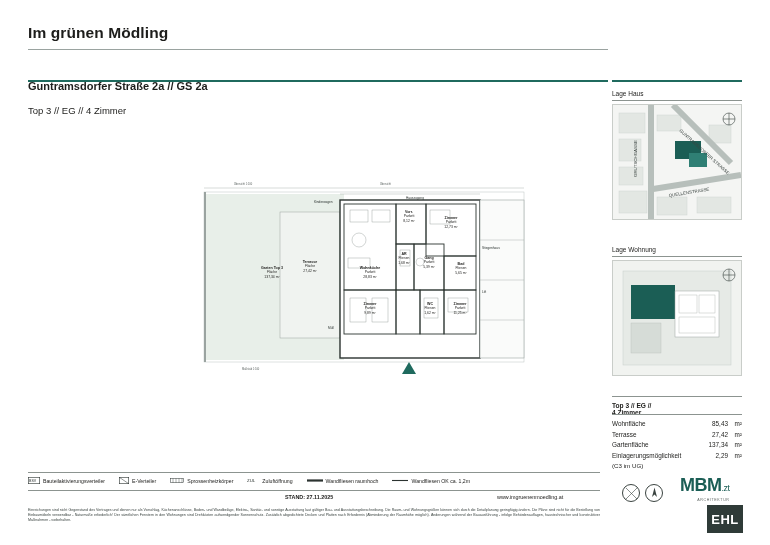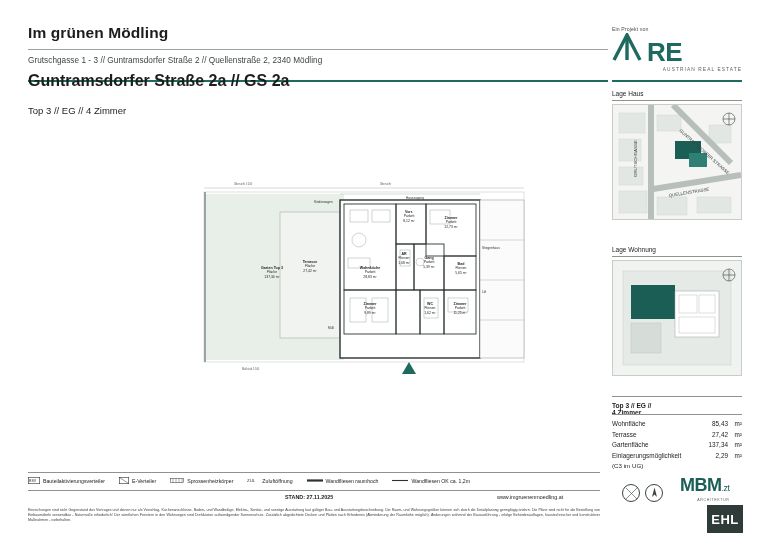--- a/index.html
+++ b/index.html
@@ -44,22 +44,22 @@
     left: 28px; top: 80px; width: 580px;
     border-bottom: 2px solid #1f6a5e;
   }
   .hdr-rule2b {
     position: absolute;
     left: 612px; top: 80px; width: 130px;
     border-bottom: 2px solid #1f6a5e;
   }
   .unit-title {
     position: absolute;
-    left: 28px; top: 72px;
-    font-size: 16px;
+    left: 28px; top: 80px;
+    font-size: 11px;
     font-weight: bold;
     color: #1d1d1b;
   }
   .unit-sub {
     position: absolute;
     left: 28px; top: 105px;
     font-size: 9.5px;
     color: #1d1d1b;
   }
 
@@ -247,40 +247,26 @@
   .dimtxt { position: absolute; font-size: 2.6px; color: #5a625f; }
 </style>
 </head>
 <body>
 
 <div class="page">
 
   <div class="hdr">
     <div class="hdr-title">Im grünen Mödling</div>
     <div class="hdr-rule"></div>
-    <div class="hdr-sub">Grutschgasse 1 - 3 // Guntramsdorfer Straße 2 // Quellenstraße 2, 2340 Mödling</div>
   </div>
   <div class="hdr-rule2"></div>
   <div class="hdr-rule2b"></div>
   <div class="unit-title">Guntramsdorfer Straße 2a // GS 2a</div>
   <div class="unit-sub">Top 3 // EG // 4 Zimmer</div>
 
-  <div class="logo-are">
-    <div class="proj">Ein Projekt von</div>
-    <div class="wordmark">
-      <span>
-        <svg width="34" height="28" viewBox="0 0 34 28">
-          <path d="M2 27 L15 2 L28 27" fill="none" stroke="#1f6a5e" stroke-width="3.4"></path>
-          <path d="M15 2 L15 27" fill="none" stroke="#1f6a5e" stroke-width="3.4"></path>
-        </svg>
-      </span>
-      <span>RE</span>
-    </div>
-    <div class="tagline">AUSTRIAN REAL ESTATE</div>
-  </div>
 
   <div class="plan-wrap">
     <svg width="572" height="340" viewBox="0 0 572 340">
 
       <rect x="176" y="62" width="320" height="170" fill="#ffffff"></rect>
       <rect x="176" y="62" width="320" height="170" fill="none" stroke="#bcc4c1" stroke-width="0.5"></rect>
 
       <rect x="178" y="64" width="138" height="166" fill="#e8efe9" stroke="none"></rect>
 
       <rect x="252" y="82" width="60" height="126" fill="#f0f3f0" stroke="#9aa3a0" stroke-width="0.5"></rect>

